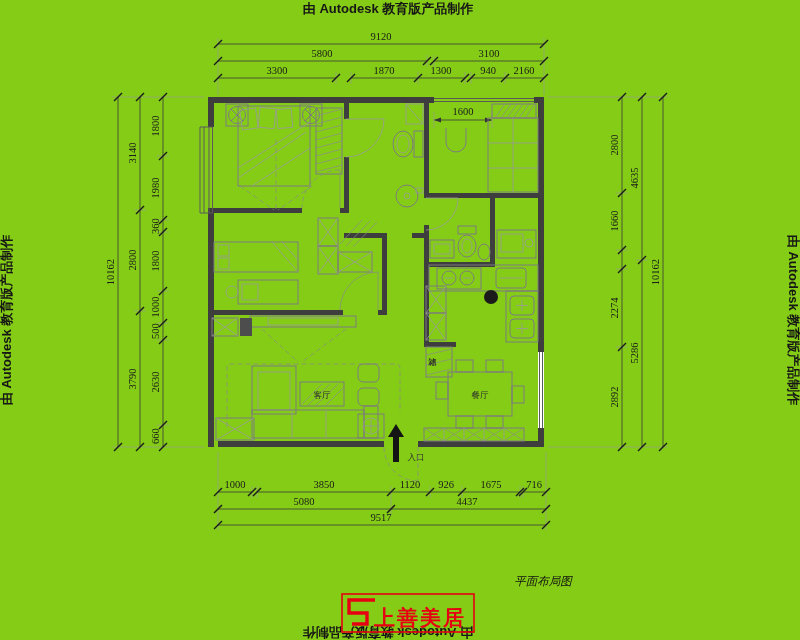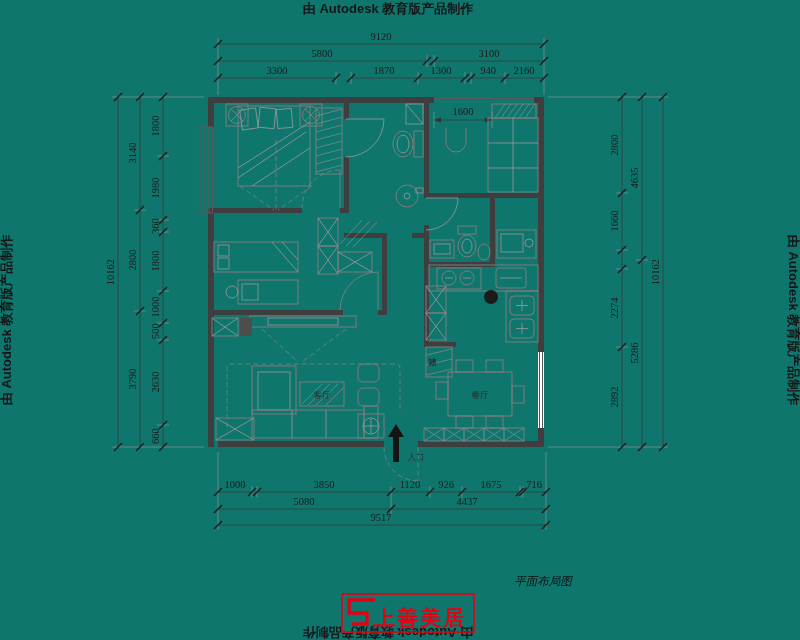--- a/index.html
+++ b/index.html
@@ -1,16 +1,16 @@
 <!DOCTYPE html>
 <html><head>
 <meta charset="utf-8">
 <style>
   html,body{margin:0;padding:0;background:#fff;}
-  .stage{position:relative;width:800px;height:640px;background:#0f766e;overflow:hidden;
+  .stage{position:relative;width:800px;height:640px;background:#84cc16;overflow:hidden;
          font-family:"Liberation Sans",sans-serif;}
   svg{display:block}
   .wall{fill:#3e3e3e;stroke:none}
   .thin{stroke:#5a5a5a;stroke-width:1;fill:none}
   .xthin{stroke:#8a8a8a;stroke-width:.7;fill:none}
   .furn{stroke:#7d7d7d;stroke-width:1;fill:none}
   .furn2{stroke:#9a9a9a;stroke-width:.8;fill:none}
   .hatch{stroke:#8d8d8d;stroke-width:.7;fill:none}
   .dash{stroke-dasharray:5 3}
   .dimline{stroke:#3a3a3a;stroke-width:.8;fill:none}

